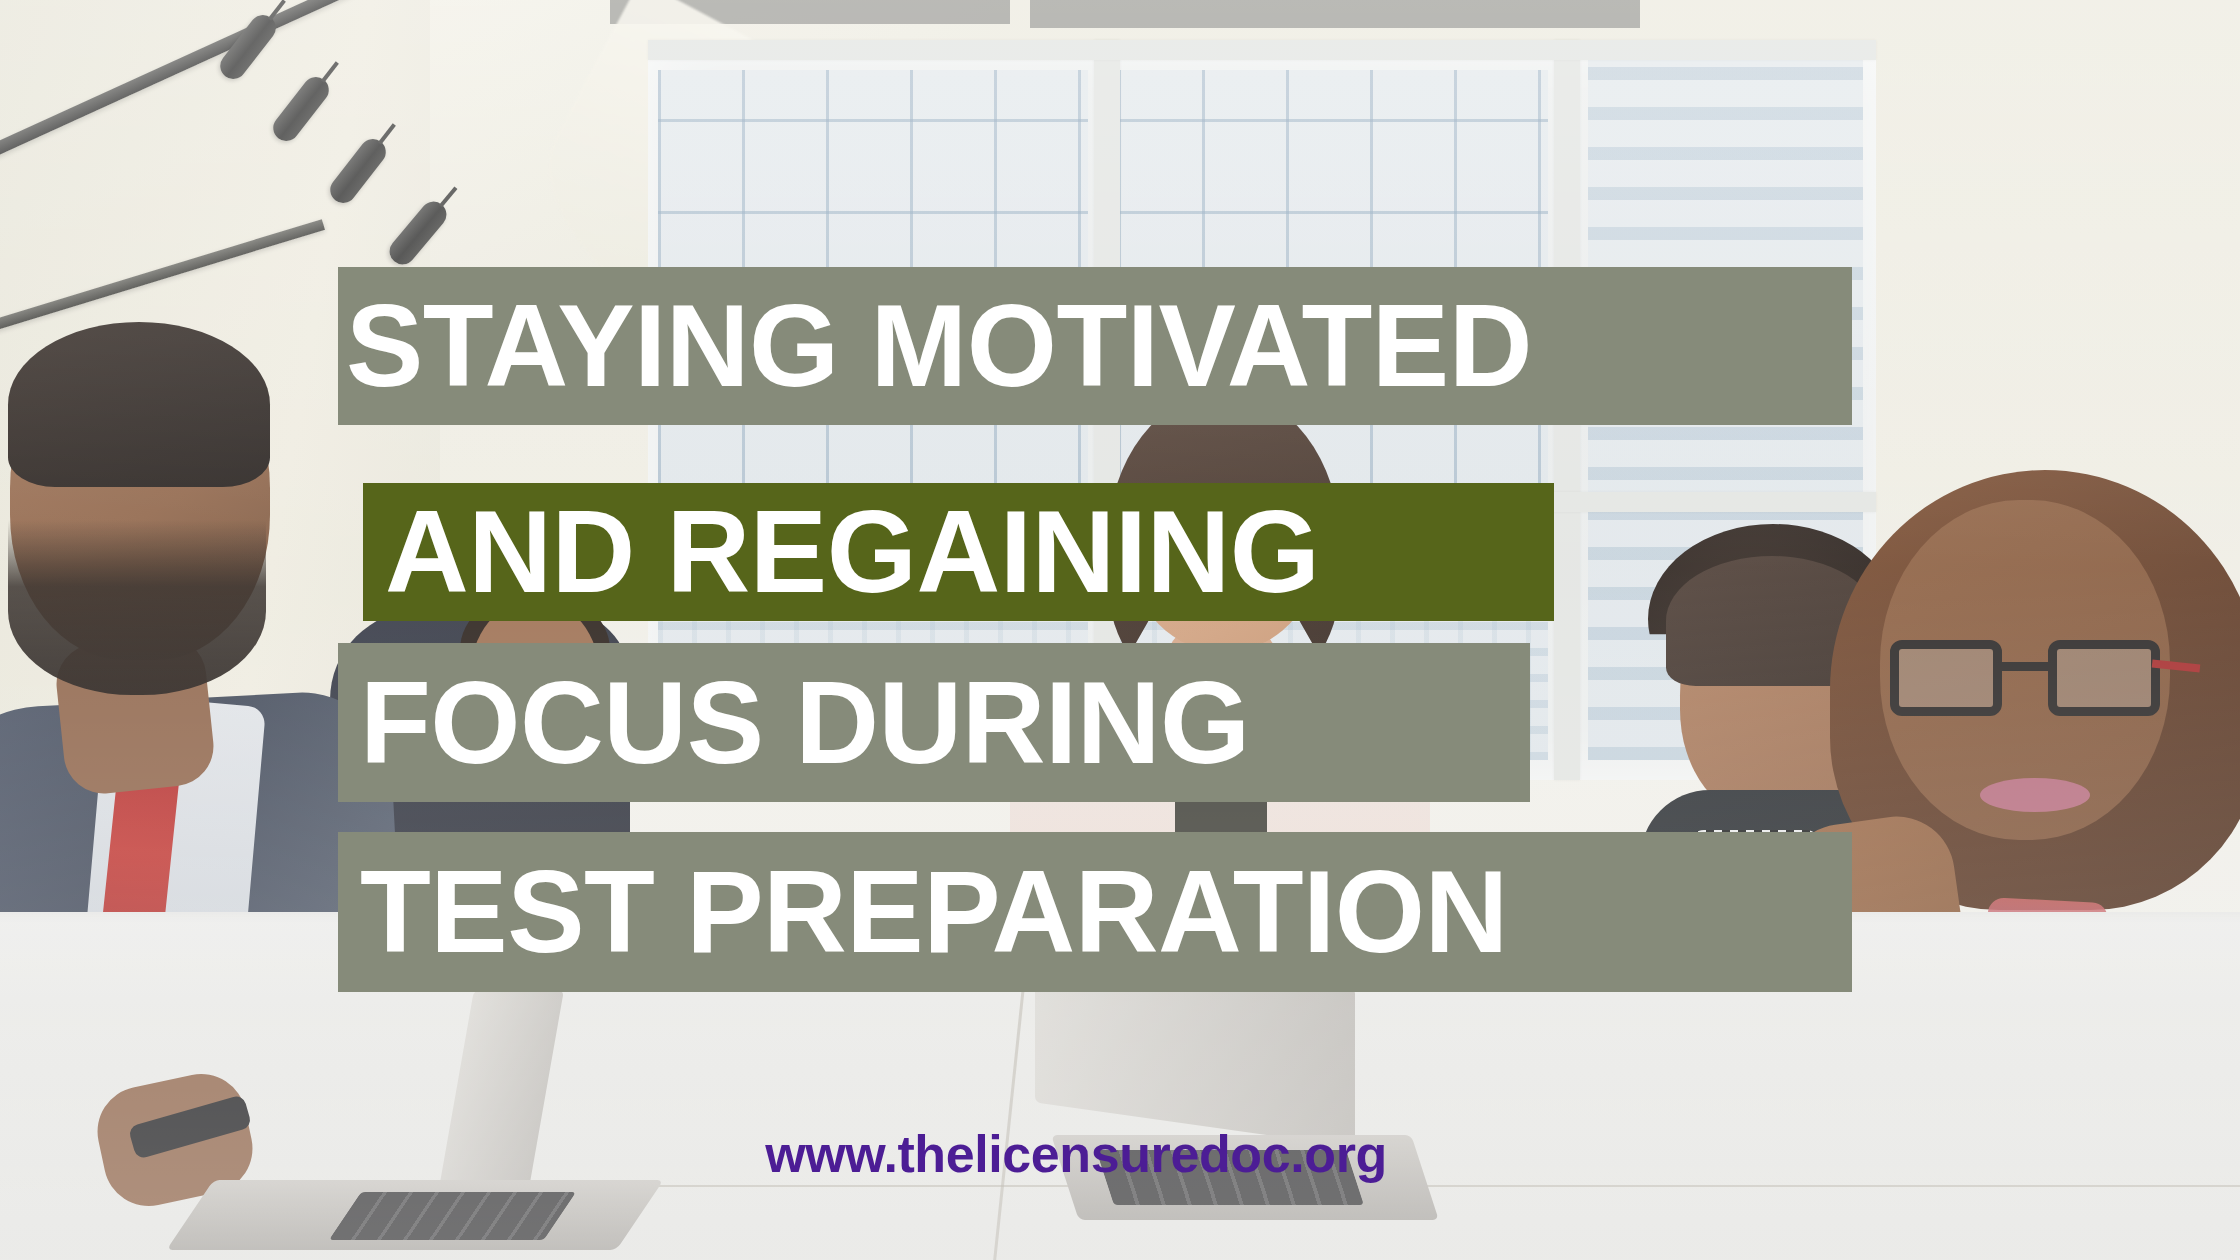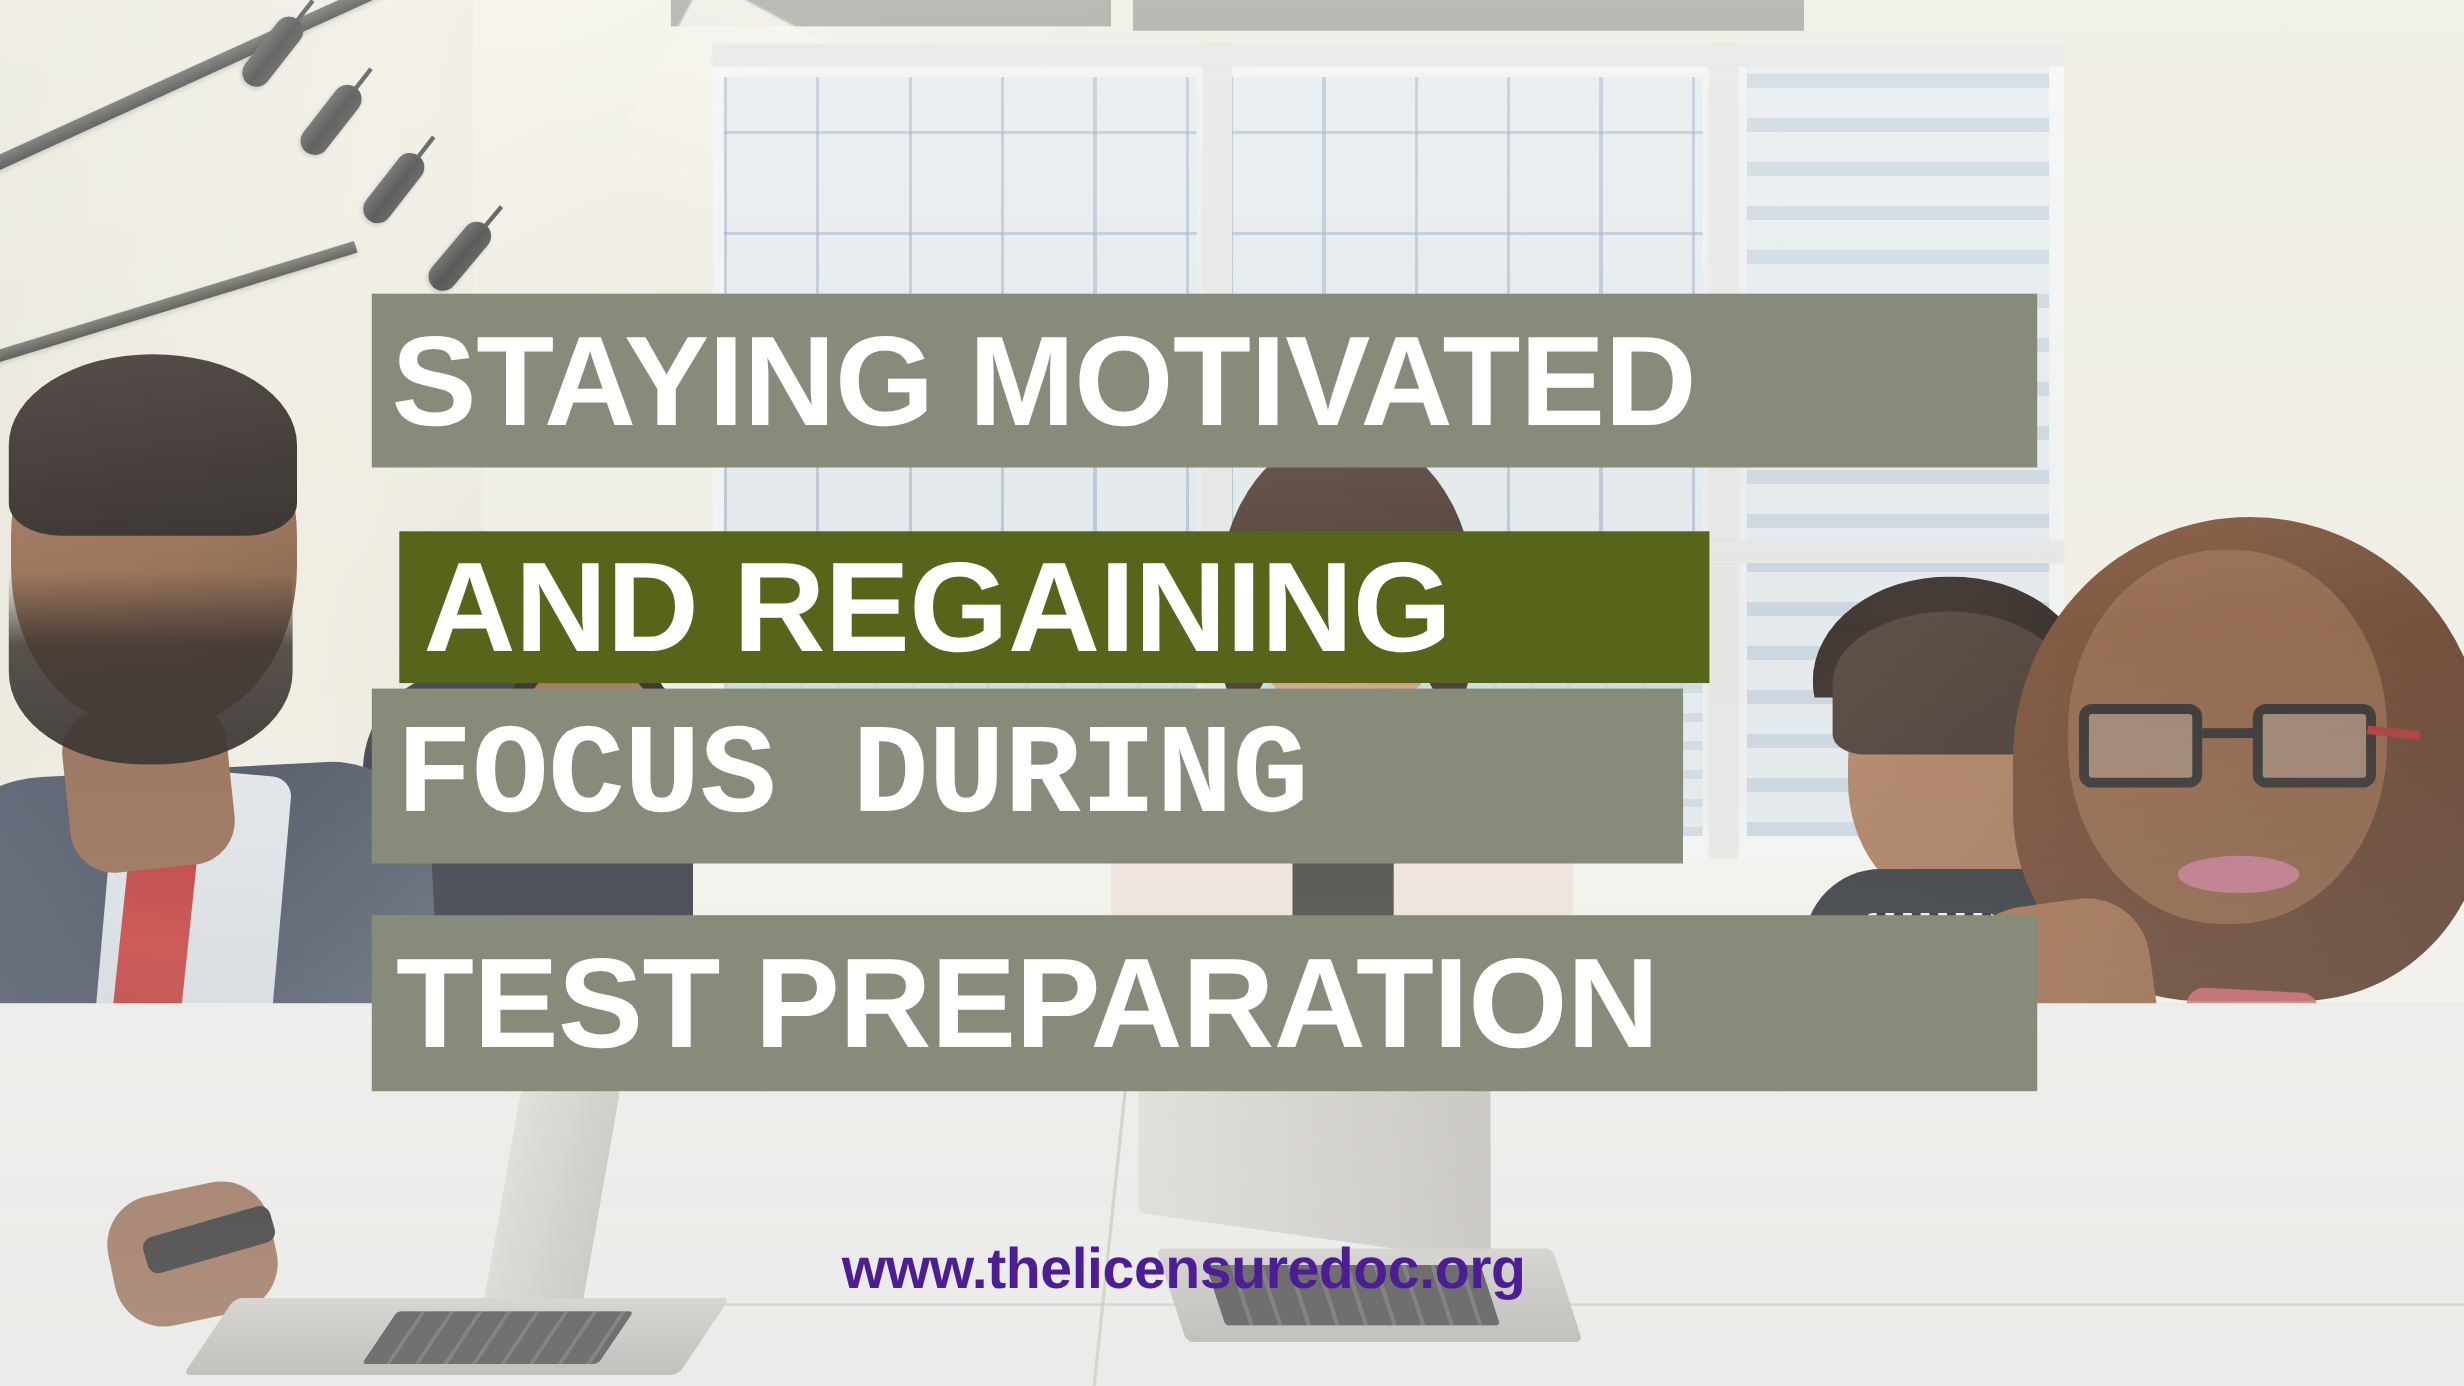--- a/index.html
+++ b/index.html
@@ -363,24 +363,24 @@
     white-space:nowrap;
     color:#ffffff;
     font-weight:700;
     letter-spacing:-0.5px;
     font-family:"Liberation Sans", sans-serif;
   }
   .band span{ display:block; }
 
   .band.l1{ left:338px; top:267px;  width:1514px; height:158px; background:#868b7a; }
   .band.l2{ left:338px; top:483px;  width:1191px; height:138px; background:#56651a;margin-left:25px; }
-  .band.l3{ left:338px; top:626px;  width:1192px; height:159px; background:#868b7a;font-family:Liberation Mono, monospace; }
+  .band.l3{ left:338px; top:643px;  width:1192px; height:159px; background:#868b7a; }
   .band.l4{ left:338px; top:832px;  width:1514px; height:160px; background:#868b7a; }
 
-  .band.l1 span{ font-size:116px; line-height:1; padding-left:18px; }
+  .band.l1 span{ font-size:116px; line-height:1; padding-left:8px; }
   .band.l2 span{ font-size:116px; line-height:1; padding-left:22px; }
   .band.l3 span{ font-size:116px; line-height:1; padding-left:22px; }
   .band.l4 span{ font-size:116px; line-height:1; padding-left:22px; }
 
   
   .url{
     position:absolute;
     left:0; right:0; top:1124px;
     text-align:center;
     color:#4c1d95;

